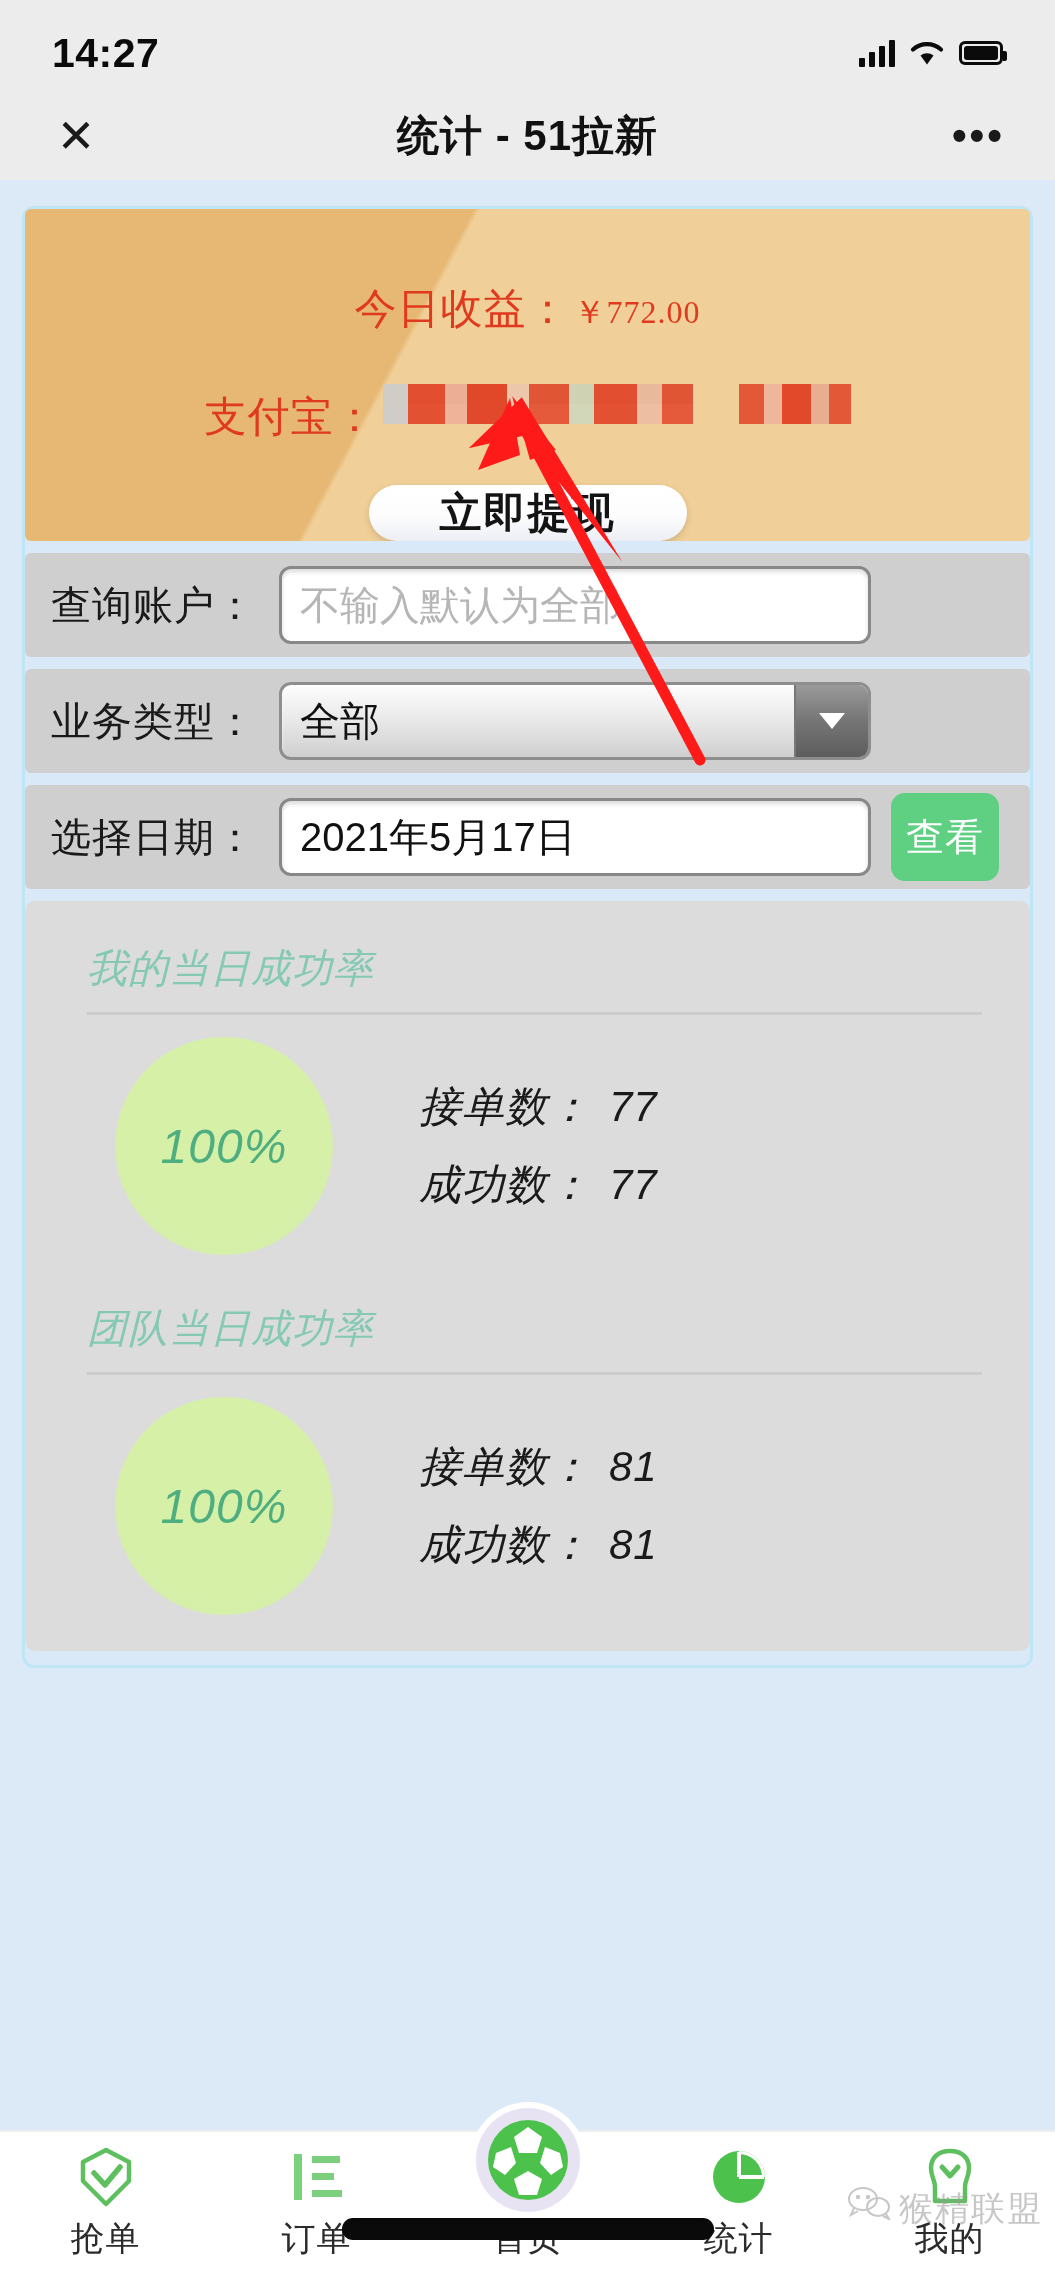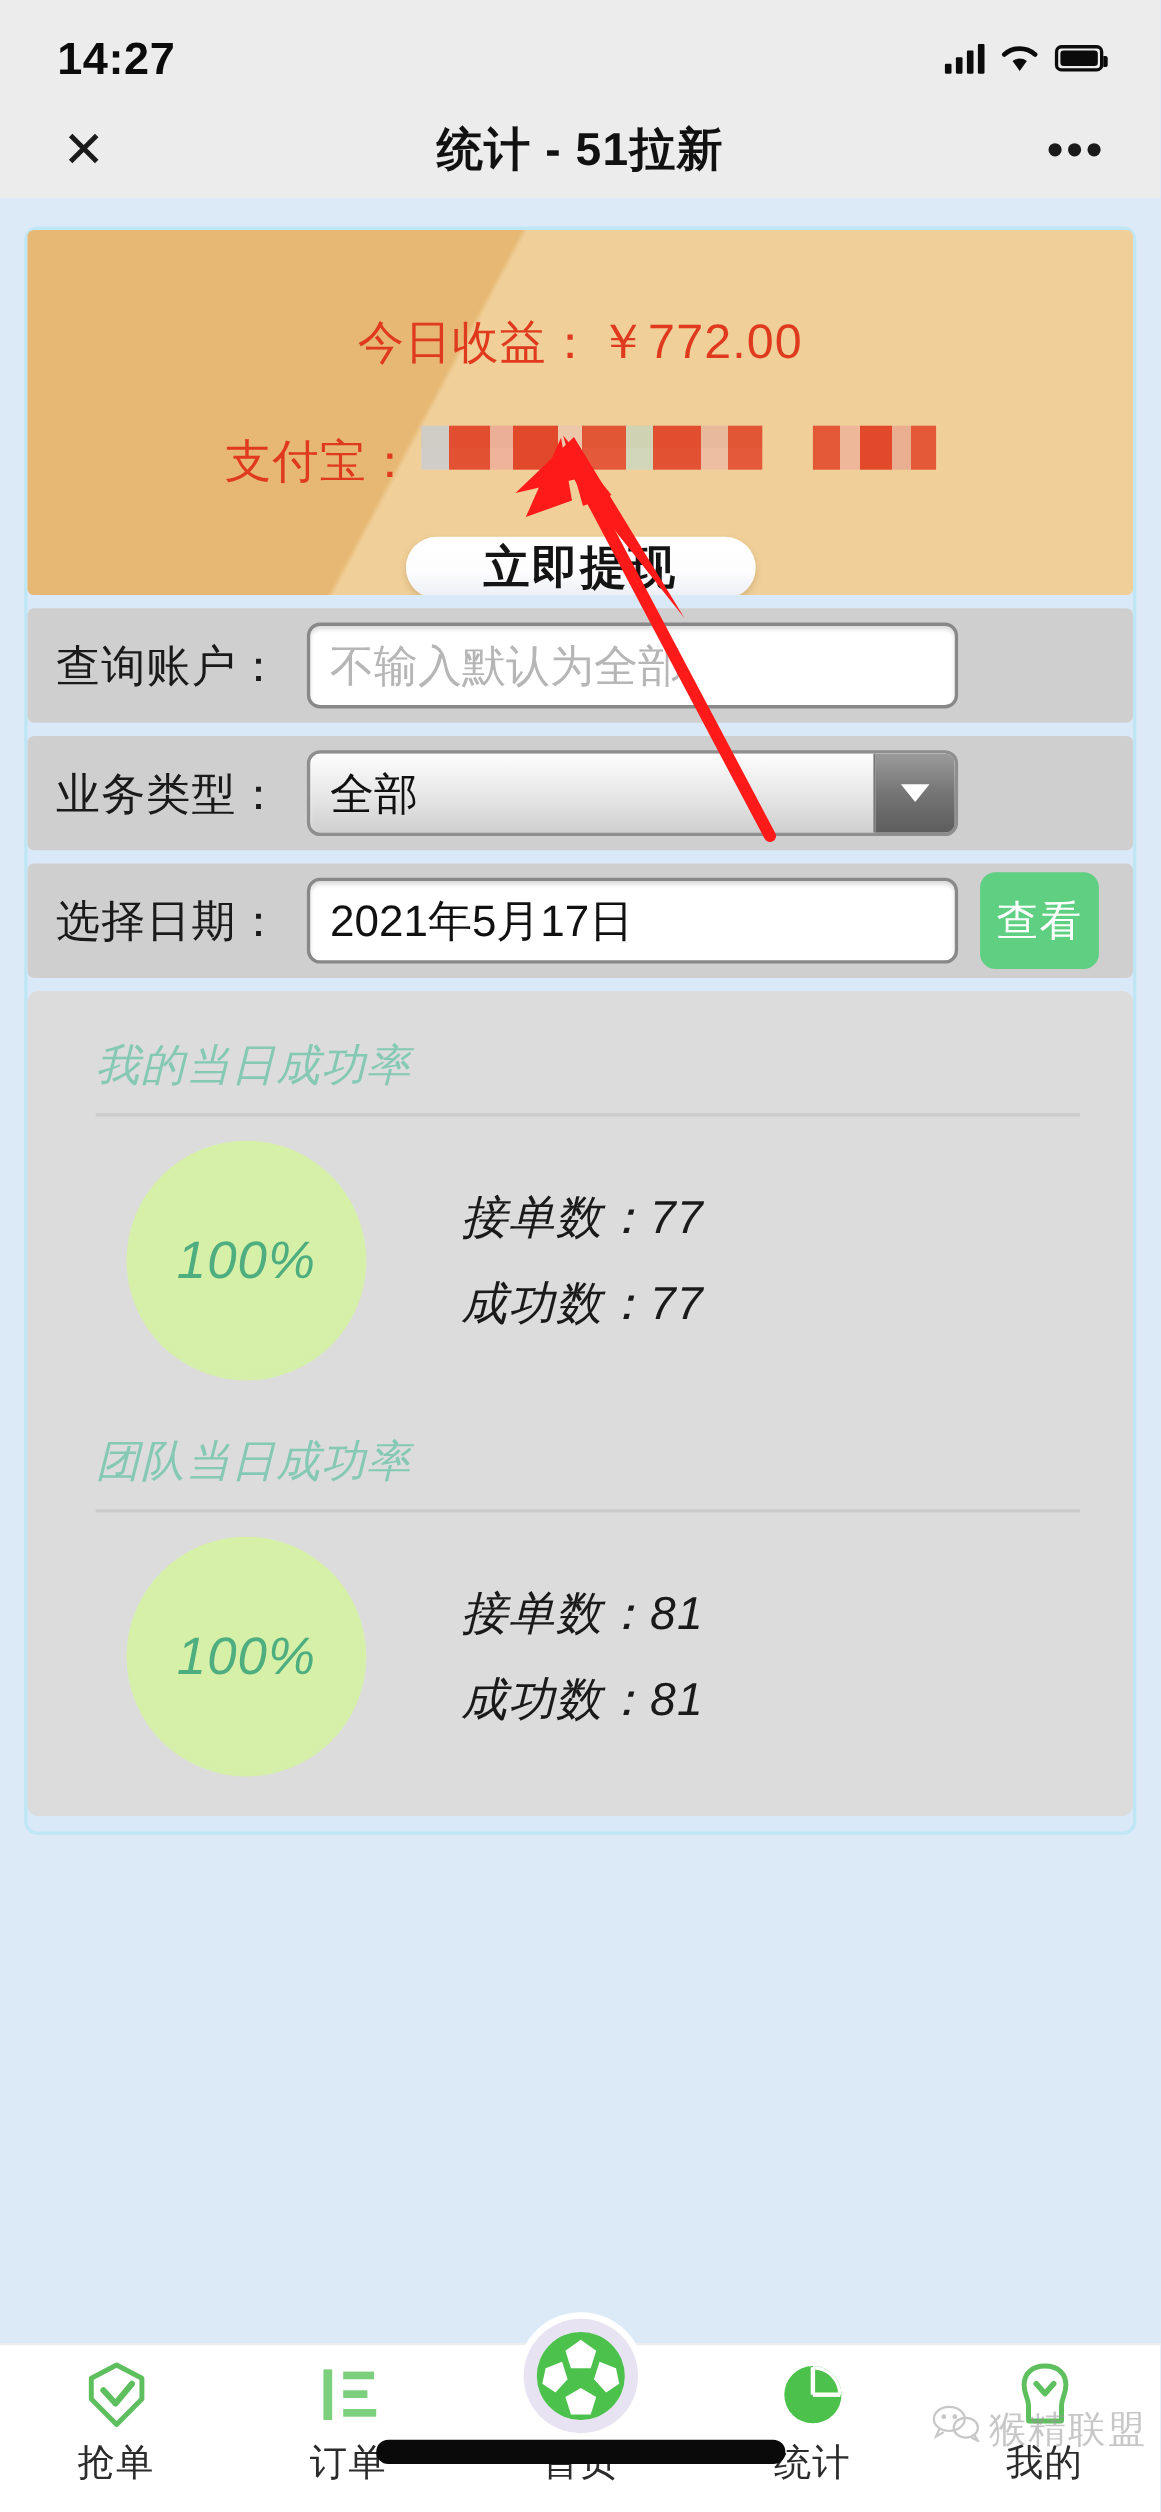--- a/index.html
+++ b/index.html
@@ -53,21 +53,21 @@
 
   
   .income-card{
     position:relative; height:332px; border-radius:6px; overflow:hidden;
     background:linear-gradient(118deg,#e6b873 0%,#e6b873 38%,#f0cf99 38.5%,#f0cf99 100%);
     display:flex; flex-direction:column; align-items:center;
     justify-content:flex-start; padding-top:72px;
   }
   .income-row{ font-size:42px; color:#e03a1e; font-weight:500; letter-spacing:1px;
                display:flex; align-items:baseline; gap:4px; }
-  .income-amount{ font-size:44px; color:#e03a1e; }
+  .income-amount{ font-size:32px; color:#e03a1e;font-family:Liberation Serif, serif; }
   .alipay-row{ margin-top:26px; display:flex; align-items:center; }
   .alipay-label{ font-size:42px; color:#e03a1e; letter-spacing:1px;margin-top:26px; }
   .mosaic{ display:inline-block; width:310px; height:40px; margin-left:6px;
     background-image:
       linear-gradient(90deg,
         rgba(205,205,205,.9) 0 8%, rgba(224,58,30,.85) 8% 20%,
         rgba(238,170,150,.8) 20% 27%, rgba(224,58,30,.9) 27% 40%,
         rgba(240,200,180,.7) 40% 47%, rgba(224,58,30,.8) 47% 60%,
         rgba(200,215,190,.75) 60% 68%, rgba(224,58,30,.85) 68% 82%,
         rgba(235,180,160,.7) 82% 90%, rgba(224,58,30,.8) 90% 100%),
@@ -132,21 +132,21 @@
   .stats-body{ display:flex; align-items:center; padding:22px 0 6px 0; }
   .donut{
     width:218px; height:218px; border-radius:50%;
     background:radial-gradient(circle at 50% 45%, #d6f0a8 0%, #d6f0a8 62%, #d3eeae 100%);
     margin-left:90px; display:flex; align-items:center; justify-content:center;
     flex:0 0 auto;
   }
   .donut span{ font-size:48px; color:#4fae80; letter-spacing:1px; }
   .kv{ margin-left:86px; display:flex; flex-direction:column; gap:22px; }
   .kv div{ font-size:42px; color:#1a1a1a; letter-spacing:1px; }
-  .kv b{ font-weight:400; }
+  .kv b{ font-weight:400; margin-left:18px; }
 
   
   .tabbar{
     position:absolute; left:0; bottom:0; width:1055px; height:154px;
     background:#fff; display:flex; align-items:flex-start;
     border-top:2px solid #eee; padding-top:14px;
   }
   .tab{ flex:1; display:flex; flex-direction:column; align-items:center; gap:8px;
         position:relative; }
   .tab-ico{ width:62px; height:62px; display:flex; align-items:center; justify-content:center;}

